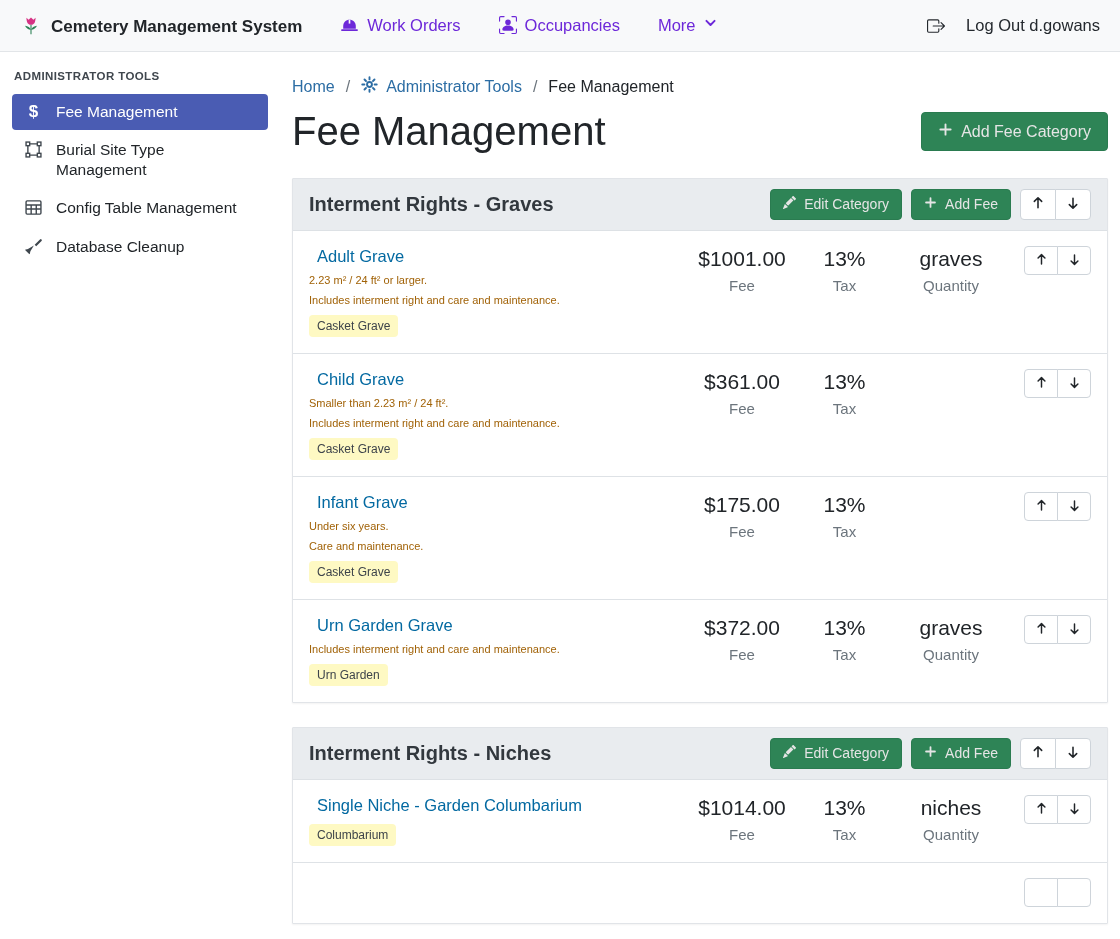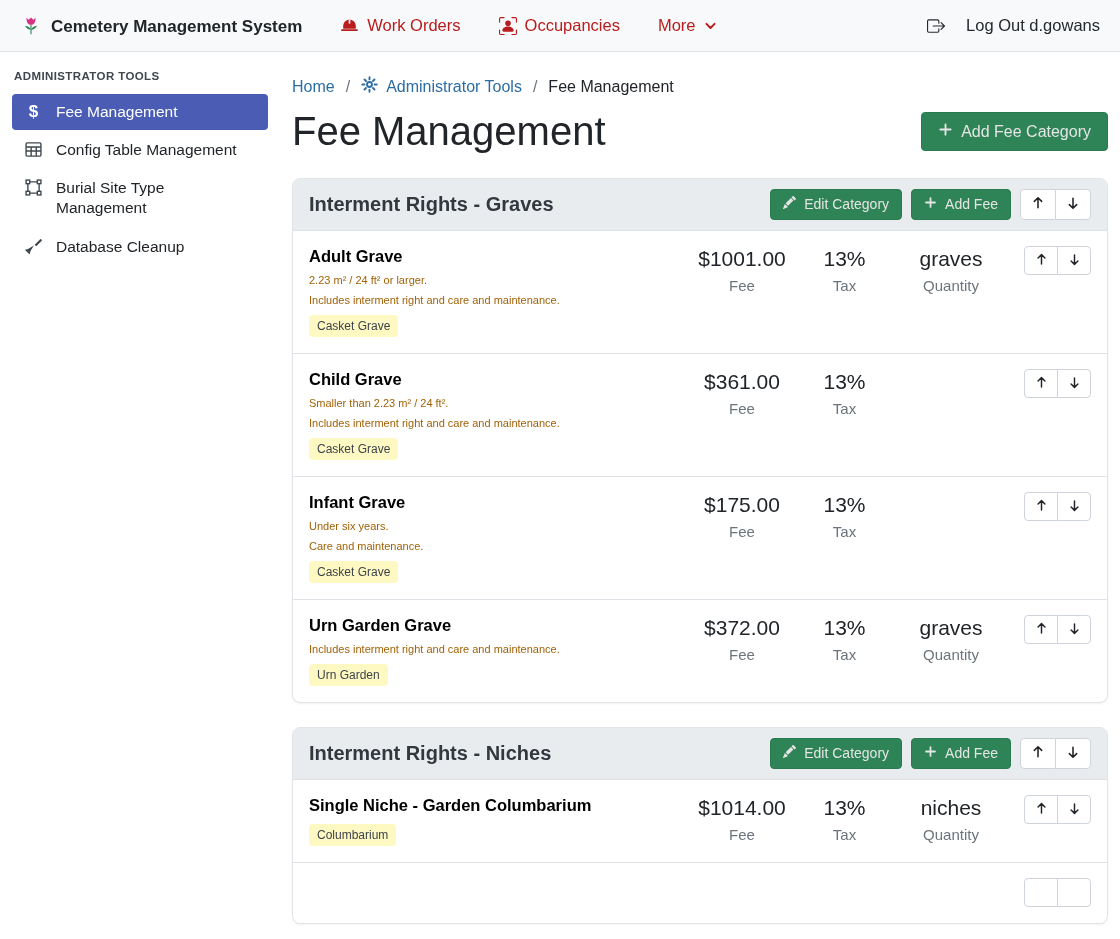--- a/index.html
+++ b/index.html
@@ -3,21 +3,21 @@
 <meta charset="utf-8">
 <style>
   *{box-sizing:border-box}
   html,body{margin:0;padding:0}
   body{font-family:"Liberation Sans","DejaVu Sans",sans-serif;color:#212529;background:#fff;font-size:16px;min-width:1120px}
   button{font-family:inherit}
 
   
   .navbar{display:flex;align-items:center;height:52px;padding:0 20px;background:#f8f9fa;border-bottom:1px solid #e2e5e8}
   .brand{display:flex;align-items:flex-end;gap:9px;font-size:17px;font-weight:700;color:#212529;cursor:pointer}
-  .nav-link{display:flex;align-items:center;gap:8px;margin-left:38px;color:#b91c1c;cursor:pointer;font-size:16.5px}
+  .nav-link{display:flex;align-items:flex-start;gap:8px;margin-left:38px;color:#6d28d9;cursor:pointer;font-size:16.5px}
   .nav-link .ic,.logout .ic,.brand .ic{display:flex;align-items:center}
   .logout{margin-left:auto;display:flex;align-items:center;gap:21px;cursor:pointer;font-size:16.5px;color:#24292e}
 
   
   .layout{display:flex;align-items:flex-start}
   .sidebar{width:280px;flex:0 0 280px;padding:12px 12px 20px}
   .sidebar-heading{font-size:11.5px;font-weight:700;letter-spacing:.4px;color:#40474e;margin:6px 2px 12px}
   .side-item{display:flex;gap:13px;align-items:flex-start;padding:8px 12px;border-radius:4px;margin-bottom:2px;cursor:pointer;font-size:15.5px;line-height:1.3;color:#212529}
   .side-item .ic{width:19px;flex:0 0 19px;display:flex;justify-content:center;margin-top:1px;color:#3f474e}
   .side-item.active{background:#4a5cb3;color:#fff}
@@ -34,34 +34,34 @@
 
   
   .page-head{display:flex;align-items:center;justify-content:space-between;margin:4px 0 24px}
   .page-title{font-size:40px;font-weight:400;margin:0;color:#212529}
   .btn{display:inline-flex;align-items:center;gap:8px;border:1px solid transparent;border-radius:4px;cursor:pointer;color:#e5e5e5;line-height:1.2}
   .btn-green{background:#2e8456;border-color:#2a7b50}
   .btn-lg{font-size:16px;padding:9px 16px}
   .btn-sm{font-size:14px;padding:6px 12px}
 
   
-  .card{border:1px solid #e1e4e8;border-radius:8px;margin-bottom:24px;box-shadow:0 1px 2px rgba(0,0,0,.05);overflow:hidden;background:#fff}
+  .card{border:1px solid #e1e4e8;border-radius:1px;margin-bottom:24px;box-shadow:0 1px 2px rgba(0,0,0,.05);overflow:hidden;background:#fff}
   .card-header{display:flex;align-items:center;background:#e9ecef;padding:10px 16px;border-bottom:1px solid #dde1e5;min-height:52px}
   .card-title{font-size:20px;font-weight:600;margin:0;color:#32383e}
   .header-actions{margin-left:auto;display:flex;align-items:center;gap:9px}
   .arrow-group{display:flex}
   .arrow-btn{background:#fff;border:1px solid #ced4da;color:#212529;width:36px;height:31px;display:flex;align-items:center;justify-content:center;cursor:pointer;padding:0}
   .arrow-btn:first-child{border-radius:4px 0 0 4px}
   .arrow-btn:last-child{border-radius:0 4px 4px 0;margin-left:-1px}
 
   
   .fee-row{display:flex;align-items:flex-start;padding:15px 16px 16px;border-bottom:1px solid #dee2e6}
   .fee-row:last-child{border-bottom:0}
   .fee-main{flex:1;min-width:0;padding-right:10px}
-  .fee-name{display:inline-block;color:#000000;font-weight:700;font-size:16.5px;margin:1px 0 8px;cursor:pointer;text-decoration:none}
+  .fee-name{display:inline-block;color:#0369a1;font-weight:400;font-size:16.5px;margin:1px 8px 8px;cursor:pointer;text-decoration:none}
   .fee-desc{font-size:11px;margin-bottom:8px;color:#a16207}
   .badge{display:inline-block;background:#fef9c3;color:#3d434a;font-size:12px;padding:4px 8px;border-radius:4px;margin-top:1px}
   .stat-col{text-align:center;margin-top:1px}
   .fee-col{width:110px}
   .tax-col{width:95px}
   .qty-col{width:118px}
   .stat-value{font-size:21px;color:#212529}
   .stat-label{font-size:15px;color:#6c757d;margin-top:6px}
   .qty-col.empty *{visibility:hidden}
   .fee-row .arrow-group{margin-left:14px}
@@ -132,38 +132,38 @@
       <span class="ic">
           <span class="dollar-glyph">$</span>
         </span>
       <span>Fee Management</span>
     </div>
 
 
     <div class="side-item">
       <span class="ic">
         <svg width="17" height="17" viewBox="0 0 16 16" fill="none" stroke="currentColor" stroke-width="1.3">
-          <rect x="1" y="1.8" width="14" height="12.4" rx="1"></rect>
-          <path d="M1 5.6h14M1 9.4h14M5.8 5.6v8.6M10.6 5.6v8.6"></path>
-        </svg>
-      </span>
-      <span>Config Table Management</span>
-    </div>
-
-    <div class="side-item">
-      <span class="ic">
-        <svg width="17" height="17" viewBox="0 0 16 16" fill="none" stroke="currentColor" stroke-width="1.3">
           <rect x="1" y="1" width="3.4" height="3.4"></rect>
             <rect x="11.6" y="1" width="3.4" height="3.4"></rect>
           <rect x="1" y="11.6" width="3.4" height="3.4"></rect>
             <rect x="11.6" y="11.6" width="3.4" height="3.4"></rect>
           <path d="M4.4 2.7h7.2M4.4 13.3h7.2M2.7 4.4v7.2M13.3 4.4v7.2"></path>
         </svg>
       </span>
       <span>Burial Site Type Management</span>
+    </div>
+
+    <div class="side-item">
+      <span class="ic">
+        <svg width="17" height="17" viewBox="0 0 16 16" fill="none" stroke="currentColor" stroke-width="1.3">
+          <rect x="1" y="1.8" width="14" height="12.4" rx="1"></rect>
+          <path d="M1 5.6h14M1 9.4h14M5.8 5.6v8.6M10.6 5.6v8.6"></path>
+        </svg>
+      </span>
+      <span>Config Table Management</span>
     </div>
 
     <div class="side-item">
       <span class="ic">
         <svg width="18" height="18" viewBox="0 0 16 16" fill="currentColor">
           <path d="M14.7 1.3a1 1 0 0 0-1.4 0L8.6 6 10 7.4l4.7-4.7a1 1 0 0 0 0-1.4z"></path>
           <path d="M7.9 6.7 3.4 9.4c-.5.3-1 .5-1.5.6l-1.4.3c-.3.1-.4.4-.2.6l3.4 3.4c.2.2.5.1.6-.2l.3-1.4c.1-.5.3-1 .6-1.5l2.7-4.5z"></path>
         </svg>
       </span>
       <span>Database Cleanup</span>

